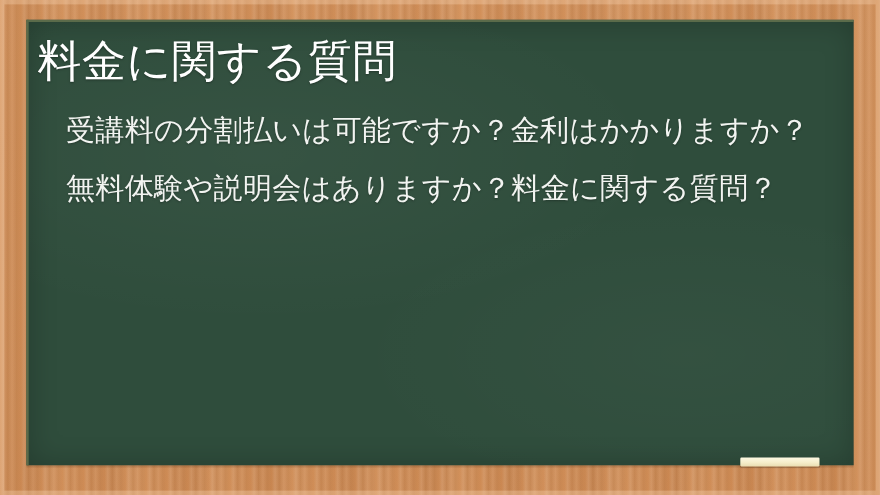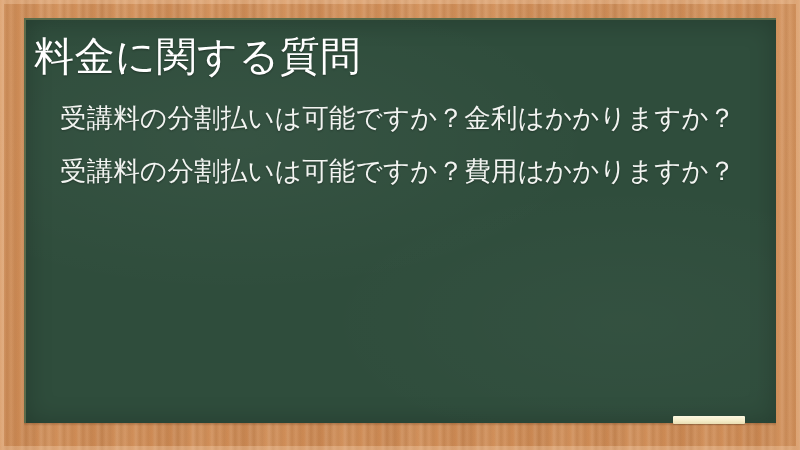--- a/index.html
+++ b/index.html
@@ -137,20 +137,20 @@
   <div class="frame-rim"></div>
 
   <div class="ledge-shadow"></div>
 
   <div class="board">
 
     <div class="title">料金に関する質問</div>
 
     <div class="body-list">
       <p class="bullet-item">受講料の分割払いは可能ですか？金利はかかりますか？</p>
-      <p class="bullet-item">受講料の分割払いは可能ですか？費用はかかりますか？</p>
+      <p class="bullet-item">無料体験や説明会はありますか？料金に関する質問？</p>
     </div>
 
   </div>
 
   <div class="chalk"></div>
 
 </div>
 
 </body></html>

